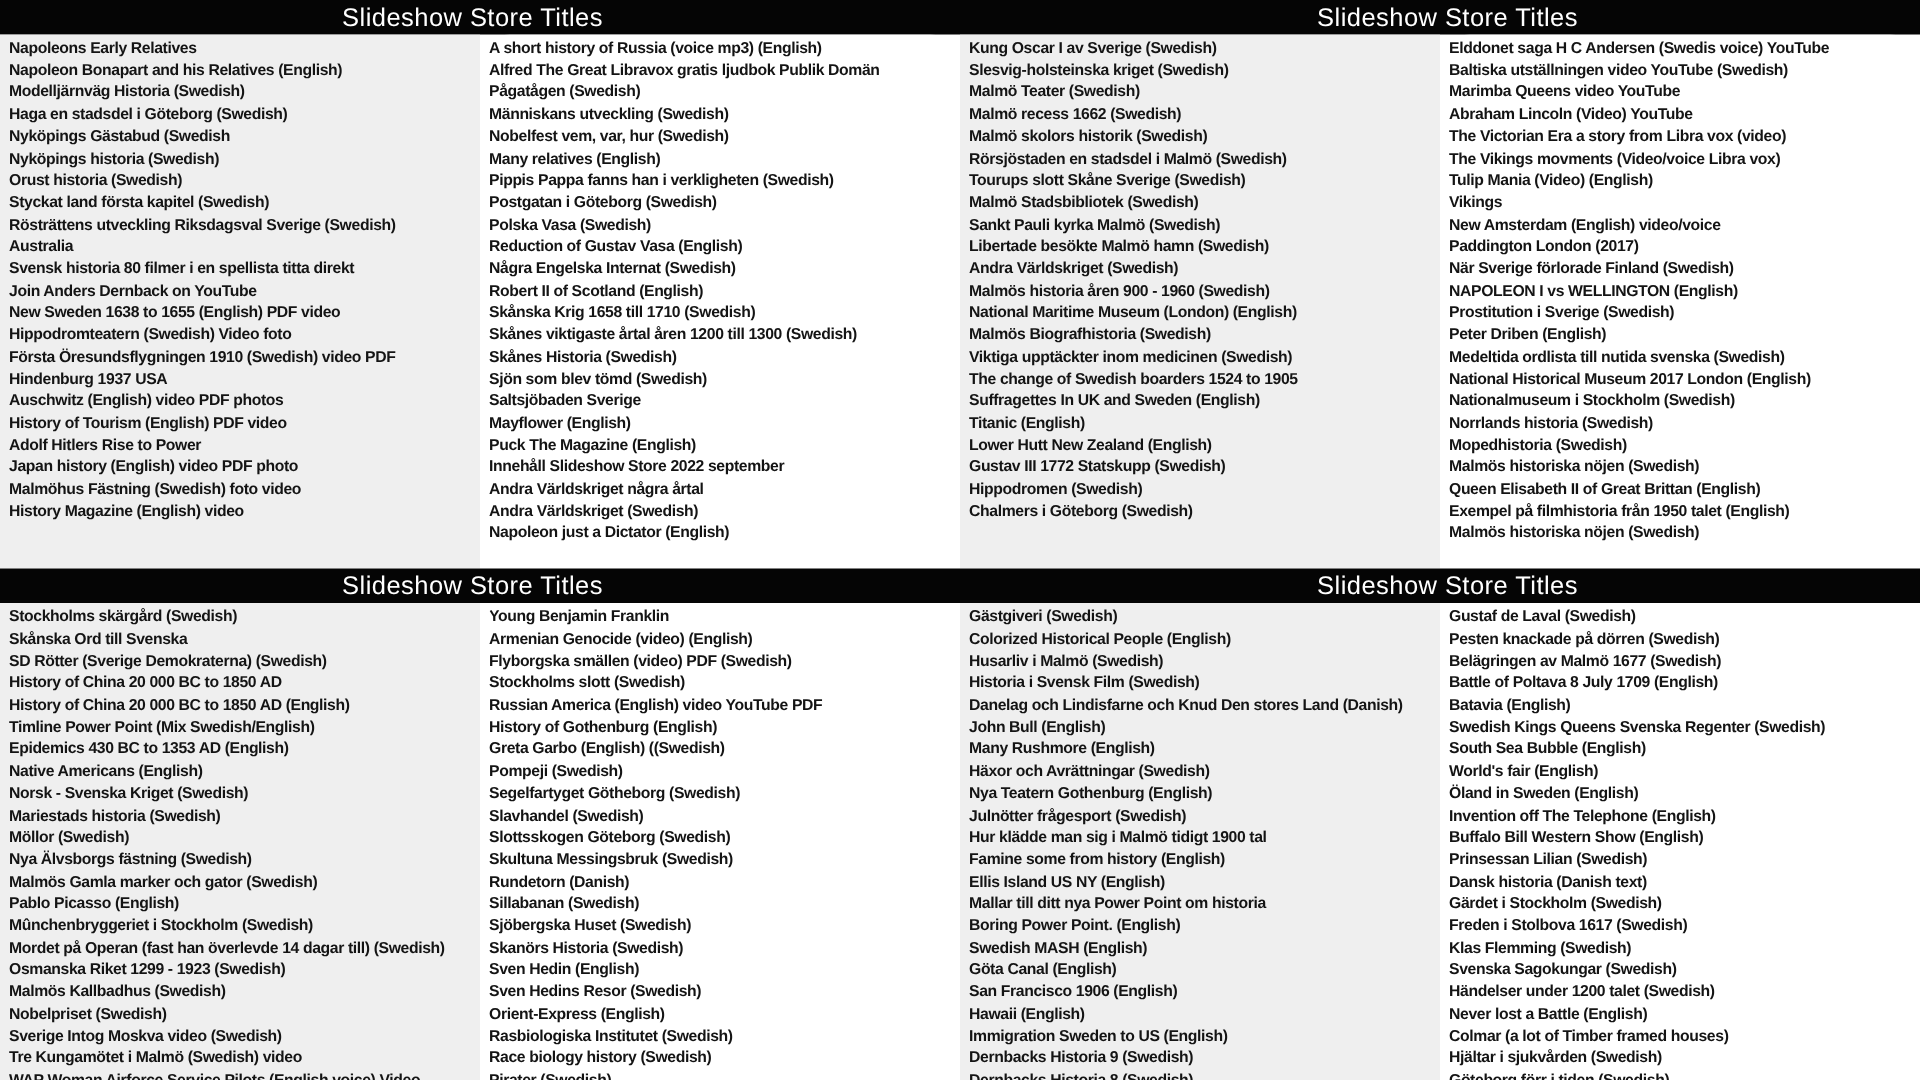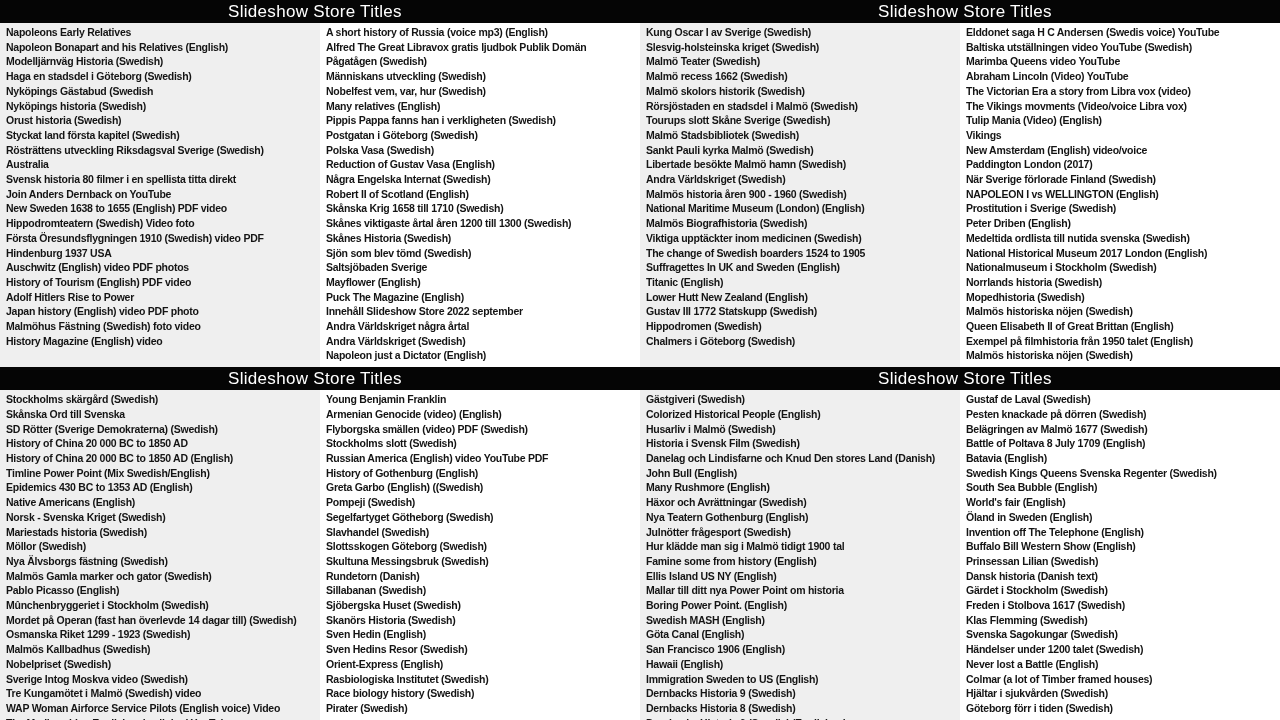--- a/index.html
+++ b/index.html
@@ -22,21 +22,21 @@
     color: #ffffff;
     font-size: 17px;
     line-height: 23px;
     text-align: center;
     font-weight: 400;
     letter-spacing: 0.3px;
   }
   .cols { display: flex; flex: 1; overflow: hidden; }
   .col {
     width: 320px;
-    padding: 2px 4px 4px 6px;
+    padding: 2px 4px 16px 6px;
     overflow: hidden;
   }
   .col-gray { background: #efefef; }
   .col-white { background: #ffffff; border-radius: 20px; }
   .row {
     font-size: 10.5px;
     font-weight: 700;
     line-height: 14.7px;
     color: #141414;
     letter-spacing: -0.25px;

